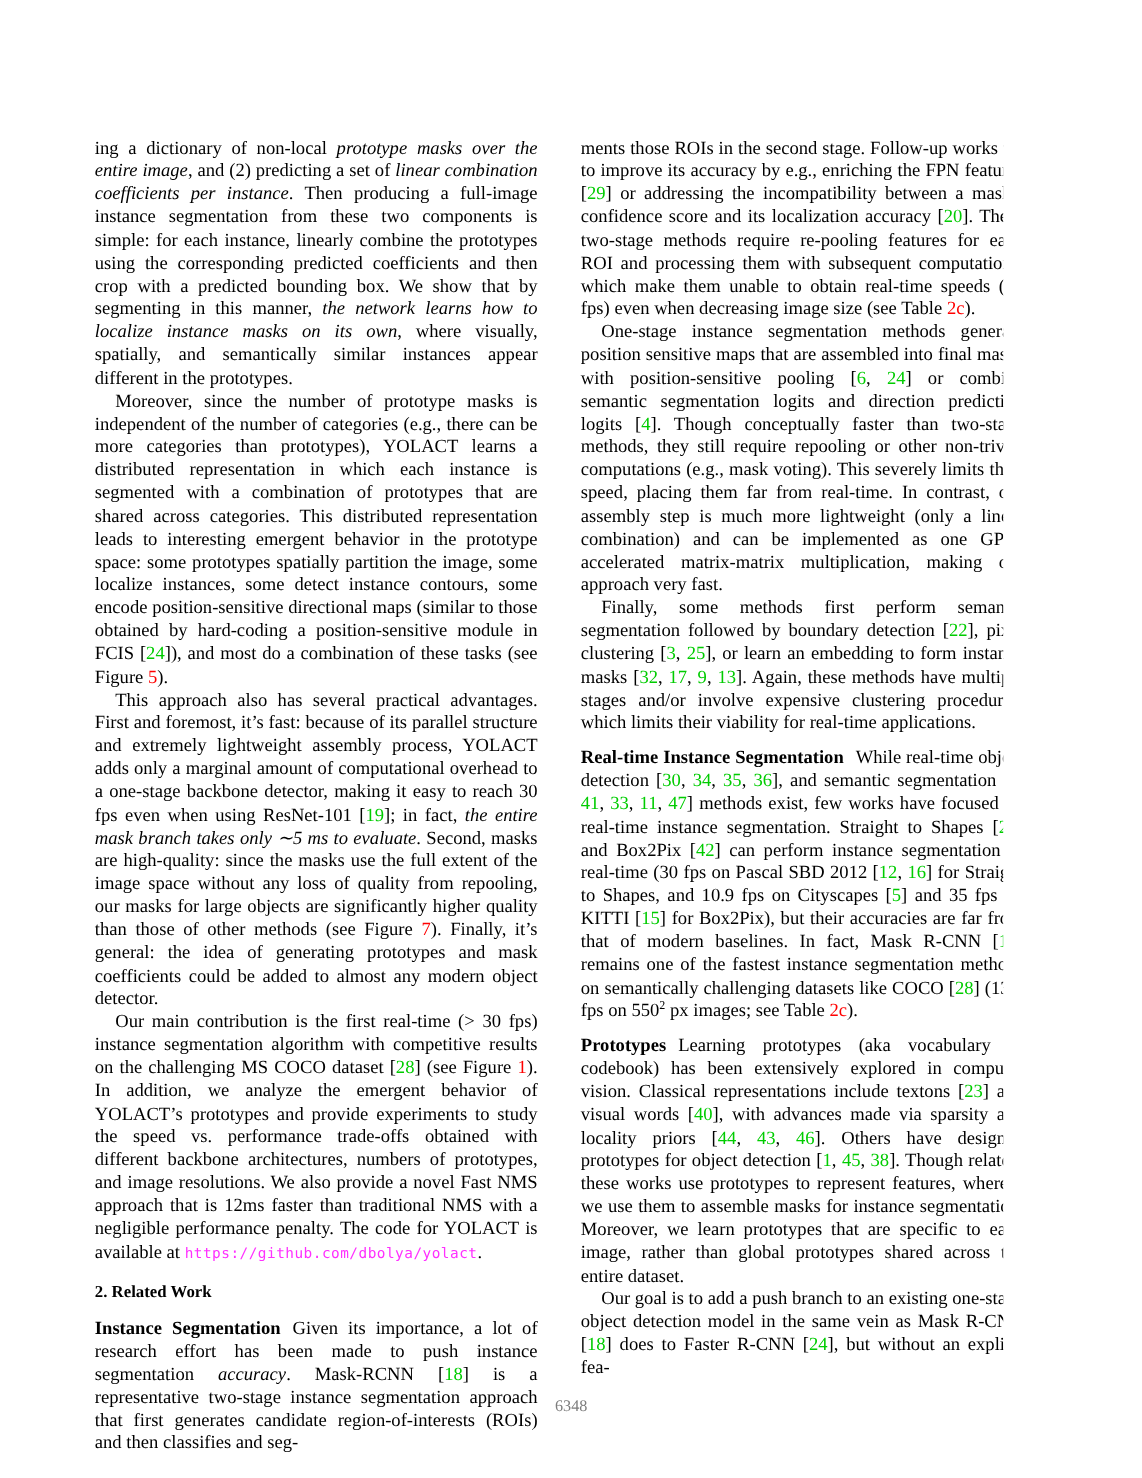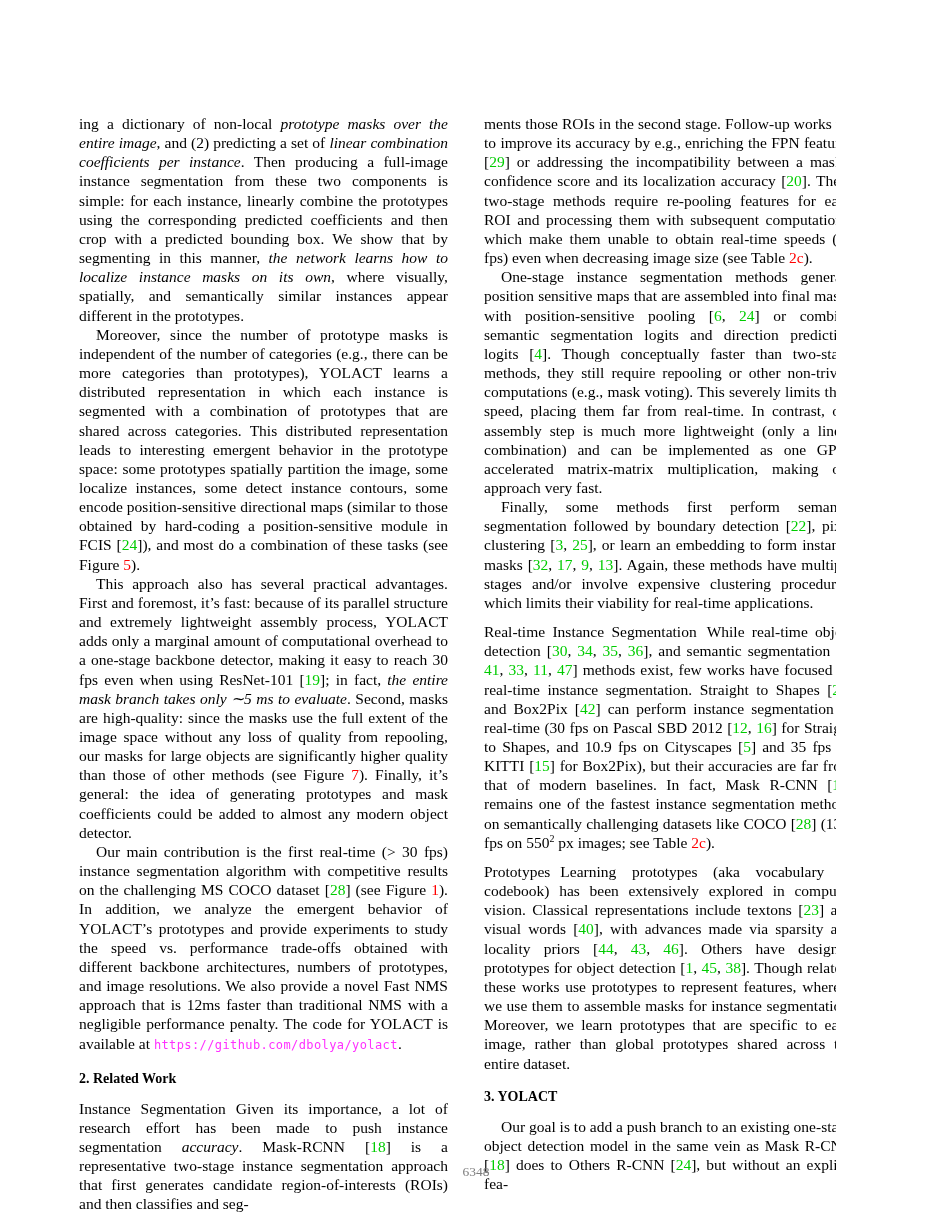--- a/index.html
+++ b/index.html
@@ -24,21 +24,21 @@
   .col-right{left:484px;}
   p.para{margin:0;padding:0;}
   p.indent{text-indent:17px;}
   p.space-before{margin-top:10px;}
   h2.section-heading{
     font-size:14px;line-height:22px;font-weight:bold;
     margin:13px 0 9px 0;text-align:left;
   }
   .seg-plain{}
   .seg-i{font-style:italic;}
-  .seg-b{font-weight:normal;margin-right:10px;}
+  .seg-b{font-weight:bold;margin-right:10px;}
   .seg-c{color:var(--cite);}
   .seg-r{color:var(--figref);}
   .seg-u{
     font-family:"DejaVu Sans Mono", monospace;
     color:var(--url);font-size:12px;letter-spacing:0.4px;
     word-break:break-all;
   }
   .seg-sup{vertical-align:super;font-size:10px;line-height:0;}
   .page-number{
     position:absolute;top:1164px;left:0;width:952px;
@@ -56,17 +56,16 @@
       <p class="para indent"><span class="seg-plain">Our main contribution is the first real-time (&gt; 30 fps) instance segmentation algorithm with competitive results on the challenging MS COCO dataset [</span><span class="seg-c">28</span><span class="seg-plain">] (see Figure </span><span class="seg-r">1</span><span class="seg-plain">). In addition, we analyze the emergent behavior of YOLACT’s prototypes and provide experiments to study the speed vs. performance trade-offs obtained with different backbone architectures, numbers of prototypes, and image resolutions. We also provide a novel Fast NMS approach that is 12ms faster than traditional NMS with a negligible performance penalty. The code for YOLACT is available at </span><span class="seg-u">https://github.com/dbolya/yolact</span><span class="seg-plain">.</span></p>
       <h2 class="section-heading">2. Related Work</h2>
       <p class="para"><span class="seg-b">Instance Segmentation</span><span class="seg-plain">Given its importance, a lot of research effort has been made to push instance segmentation </span><span class="seg-i">accuracy</span><span class="seg-plain">. Mask-RCNN [</span><span class="seg-c">18</span><span class="seg-plain">] is a representative two-stage instance segmentation approach that first generates candidate region-of-interests (ROIs) and then classifies and seg-</span></p>
     </div>
   <div class="col col-right">
       <p class="para"><span class="seg-plain">ments those ROIs in the second stage. Follow-up works try to improve its accuracy by e.g., enriching the FPN features [</span><span class="seg-c">29</span><span class="seg-plain">] or addressing the incompatibility between a mask’s confidence score and its localization accuracy [</span><span class="seg-c">20</span><span class="seg-plain">]. These two-stage methods require re-pooling features for each ROI and processing them with subsequent computations, which make them unable to obtain real-time speeds (30 fps) even when decreasing image size (see Table </span><span class="seg-r">2c</span><span class="seg-plain">).</span></p>
       <p class="para indent"><span class="seg-plain">One-stage instance segmentation methods generate position sensitive maps that are assembled into final masks with position-sensitive pooling [</span><span class="seg-c">6</span><span class="seg-plain">, </span><span class="seg-c">24</span><span class="seg-plain">] or combine semantic segmentation logits and direction prediction logits [</span><span class="seg-c">4</span><span class="seg-plain">]. Though conceptually faster than two-stage methods, they still require repooling or other non-trivial computations (e.g., mask voting). This severely limits their speed, placing them far from real-time. In contrast, our assembly step is much more lightweight (only a linear combination) and can be implemented as one GPU-accelerated matrix-matrix multiplication, making our approach very fast.</span></p>
       <p class="para indent"><span class="seg-plain">Finally, some methods first perform semantic segmentation followed by boundary detection [</span><span class="seg-c">22</span><span class="seg-plain">], pixel clustering [</span><span class="seg-c">3</span><span class="seg-plain">, </span><span class="seg-c">25</span><span class="seg-plain">], or learn an embedding to form instance masks [</span><span class="seg-c">32</span><span class="seg-plain">, </span><span class="seg-c">17</span><span class="seg-plain">, </span><span class="seg-c">9</span><span class="seg-plain">, </span><span class="seg-c">13</span><span class="seg-plain">]. Again, these methods have multiple stages and/or involve expensive clustering procedures, which limits their viability for real-time applications.</span></p>
       <p class="para space-before"><span class="seg-b">Real-time Instance Segmentation</span><span class="seg-plain">While real-time object detection [</span><span class="seg-c">30</span><span class="seg-plain">, </span><span class="seg-c">34</span><span class="seg-plain">, </span><span class="seg-c">35</span><span class="seg-plain">, </span><span class="seg-c">36</span><span class="seg-plain">], and semantic segmentation [</span><span class="seg-c">2</span><span class="seg-plain">, </span><span class="seg-c">41</span><span class="seg-plain">, </span><span class="seg-c">33</span><span class="seg-plain">, </span><span class="seg-c">11</span><span class="seg-plain">, </span><span class="seg-c">47</span><span class="seg-plain">] methods exist, few works have focused on real-time instance segmentation. Straight to Shapes [</span><span class="seg-c">21</span><span class="seg-plain">] and Box2Pix [</span><span class="seg-c">42</span><span class="seg-plain">] can perform instance segmentation in real-time (30 fps on Pascal SBD 2012 [</span><span class="seg-c">12</span><span class="seg-plain">, </span><span class="seg-c">16</span><span class="seg-plain">] for Straight to Shapes, and 10.9 fps on Cityscapes [</span><span class="seg-c">5</span><span class="seg-plain">] and 35 fps on KITTI [</span><span class="seg-c">15</span><span class="seg-plain">] for Box2Pix), but their accuracies are far from that of modern baselines. In fact, Mask R-CNN [</span><span class="seg-c">18</span><span class="seg-plain">] remains one of the fastest instance segmentation methods on semantically challenging datasets like COCO [</span><span class="seg-c">28</span><span class="seg-plain">] (13.5 fps on 550</span><span class="seg-sup">2</span><span class="seg-plain"> px images; see Table </span><span class="seg-r">2c</span><span class="seg-plain">).</span></p>
       <p class="para space-before"><span class="seg-b">Prototypes</span><span class="seg-plain">Learning prototypes (aka vocabulary or codebook) has been extensively explored in computer vision. Classical representations include textons [</span><span class="seg-c">23</span><span class="seg-plain">] and visual words [</span><span class="seg-c">40</span><span class="seg-plain">], with advances made via sparsity and locality priors [</span><span class="seg-c">44</span><span class="seg-plain">, </span><span class="seg-c">43</span><span class="seg-plain">, </span><span class="seg-c">46</span><span class="seg-plain">]. Others have designed prototypes for object detection [</span><span class="seg-c">1</span><span class="seg-plain">, </span><span class="seg-c">45</span><span class="seg-plain">, </span><span class="seg-c">38</span><span class="seg-plain">]. Though related, these works use prototypes to represent features, whereas we use them to assemble masks for instance segmentation. Moreover, we learn prototypes that are specific to each image, rather than global prototypes shared across the entire dataset.</span></p>
-      <h2 class="section-heading">3. YOLACT</h2>
-      <p class="para indent"><span class="seg-plain">Our goal is to add a push branch to an existing one-stage object detection model in the same vein as Mask R-CNN [</span><span class="seg-c">18</span><span class="seg-plain">] does to Others R-CNN [</span><span class="seg-c">24</span><span class="seg-plain">], but without an explicit fea-</span></p>
+      <p class="para indent"><span class="seg-plain">Our goal is to add a push branch to an existing one-stage object detection model in the same vein as Mask R-CNN [</span><span class="seg-c">18</span><span class="seg-plain">] does to Faster R-CNN [</span><span class="seg-c">24</span><span class="seg-plain">], but without an explicit fea-</span></p>
     </div>
   <div class="page-number">6348</div>
 </div>
 
 </body></html>

